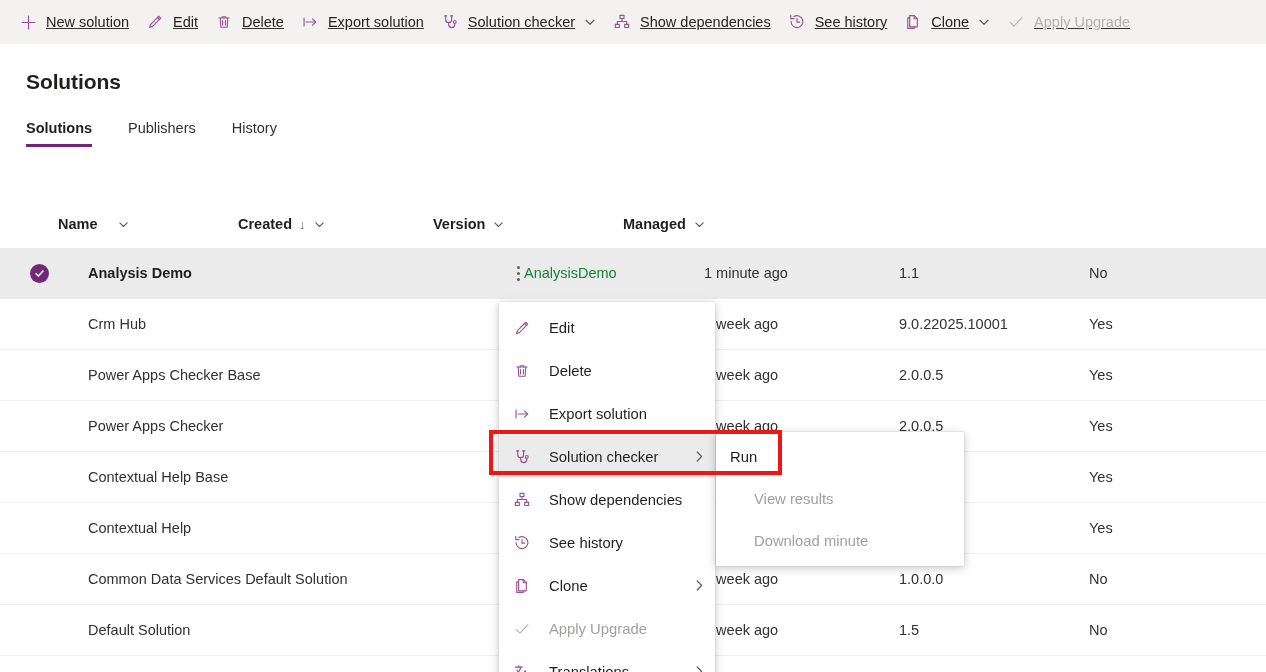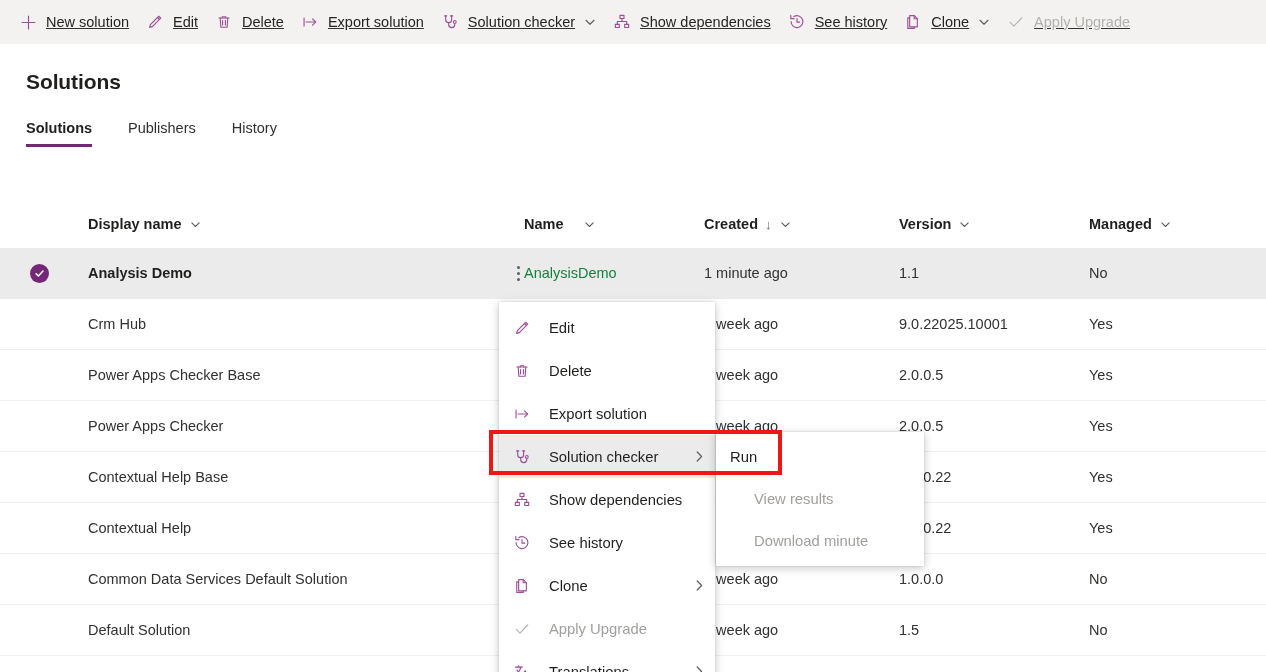--- a/index.html
+++ b/index.html
@@ -150,21 +150,21 @@
   .mi .lbl { font-size: 14.8px; color: #201f1e; flex: 1 1 auto; }
   .mi .sub { width: 12px; height: 14px; display:inline-flex; align-items:center; justify-content:center; }
   .mi.disabled { cursor: default; }
   .mi.disabled .lbl { color: #a19f9d; }
   .mi.highlight { background: #ebebeb; }
 
   
   .submenu {
     position: absolute;
     left: 716px; top: 432px;
-    width: 208px;
+    width: 248px;
     background: #ffffff;
     box-shadow: 0 2px 9px rgba(0,0,0,.22), 0 0 2px rgba(0,0,0,.14);
     padding: 4px 0;
     z-index: 50;
   }
   .smi {
     display: flex; align-items: center;
     height: 42px;
     padding: 0 12px 0 14px;
     cursor: pointer;
@@ -293,28 +293,20 @@
 
   <div class="tabs" id="tabs">
       <div class="tab active">Solutions</div>
       <div class="tab">Publishers</div>
       <div class="tab">History</div>
     </div>
 
   <div class="grid">
     <div class="grid-head" id="gridhead">
         <div class="c-check"></div>
-        <div class="col-head c-display" style="padding-left: 30px;">
-          <span>Display name</span>
-          <span class="hchev">
-            <svg width="11" height="11" viewBox="0 0 12 12" fill="none" stroke="#605e5c" stroke-width="1.2" stroke-linecap="round" stroke-linejoin="round">
-              <path d="M2 4.3L6 8.2l4-3.9"></path>
-            </svg>
-          </span>
-        </div>
         <div class="col-head c-name">
           <span>Name</span>
           <span class="hchev">
             <svg width="11" height="11" viewBox="0 0 12 12" fill="none" stroke="#605e5c" stroke-width="1.2" stroke-linecap="round" stroke-linejoin="round">
               <path d="M2 4.3L6 8.2l4-3.9"></path>
             </svg>
           </span>
         </div>
         <div class="col-head c-created">
           <span>Created</span>

